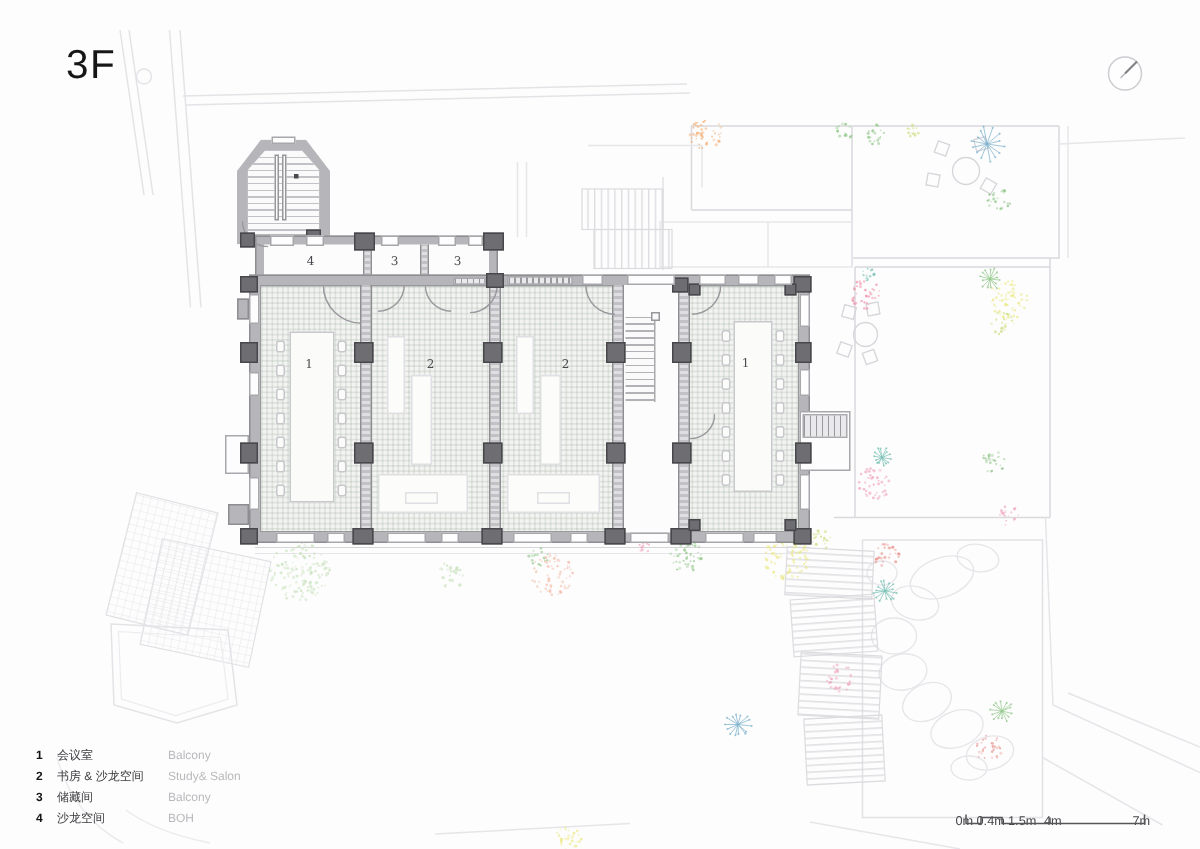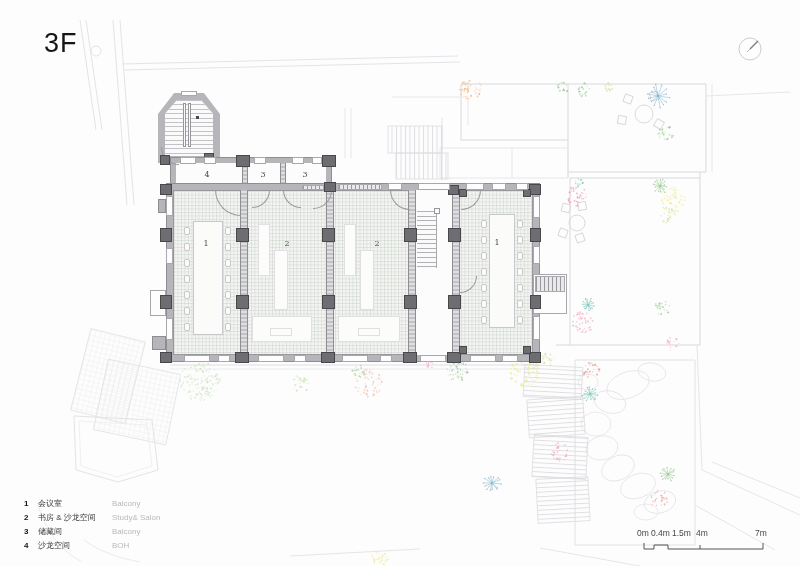--- a/index.html
+++ b/index.html
@@ -32,21 +32,21 @@
   .tower-floor{background:#fafafa;clip-path:polygon(0 24%,25% 0,75% 0,100% 24%,100% 100%,0 100%);
     background-image:repeating-linear-gradient(180deg,#c3c3c7 0 1px,transparent 1px 4.4px);}
   .rail{background:#fafafa;border:1px solid #97979b;}
   
   .legend{left:24px;top:496px;}
   .legend-row{display:flex;height:14px;align-items:center;}
   .legend-num{width:14px;font-size:8px;font-weight:bold;color:#141414;}
   .legend-zh{width:58px;font-size:8px;color:#3a3a3e;white-space:nowrap;}
   .legend-en{font-size:8px;color:#b9b9bd;margin-left:16px;}
   
-  .scale-label{font-size:8.5px;color:#46464a;}
+  .scale-label{font-size:8.5px;color:#46464a;margin-top:14px;}
   svg{position:absolute;left:0;top:0;}
 </style>
 </head>
 <body>
 
 <div class="canvas">
 
   <svg width="800" height="566">
     <defs>
       <pattern id="tv" patternUnits="userSpaceOnUse" width="4.5" height="40">

